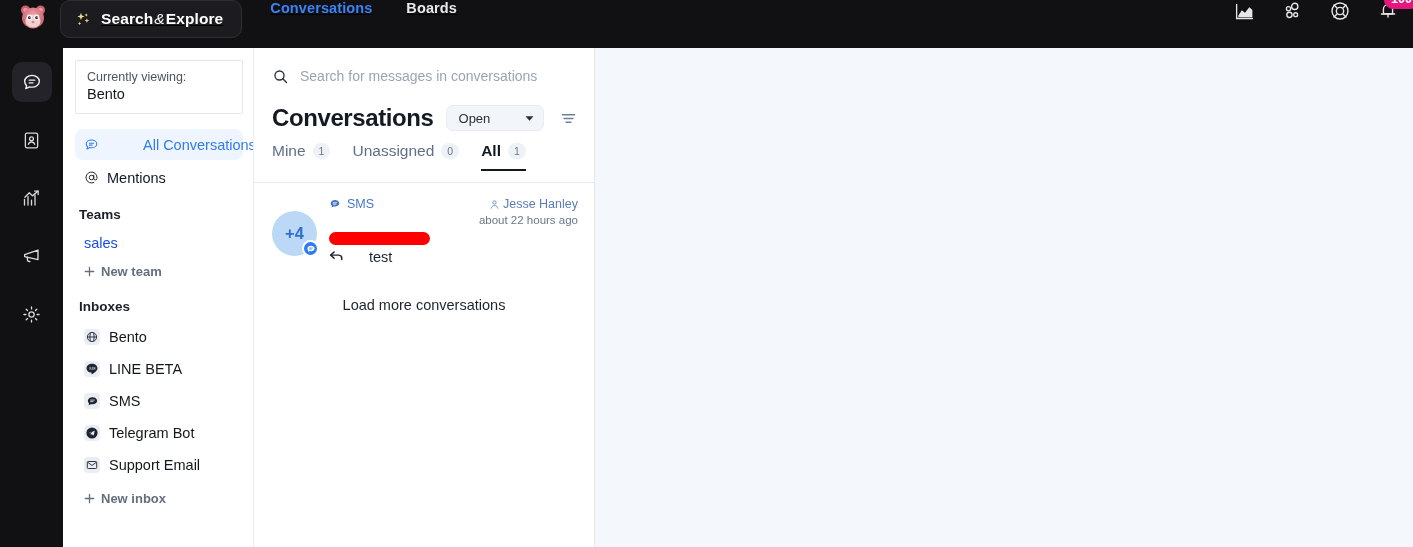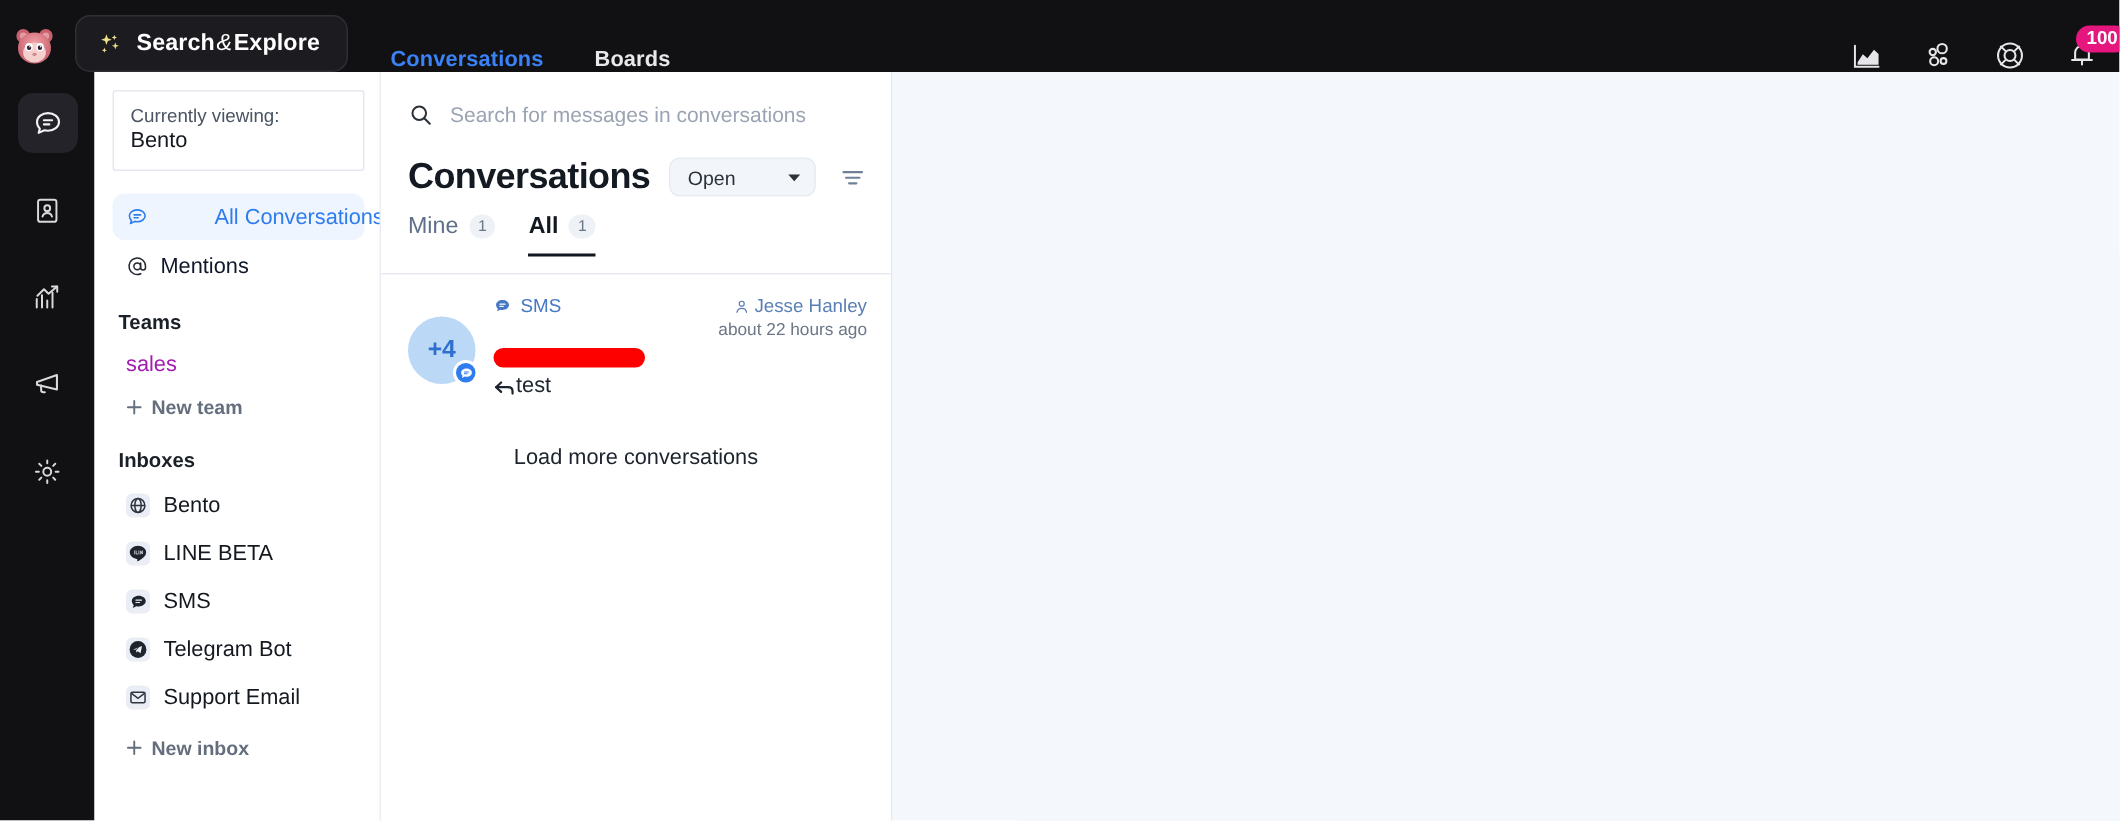--- a/index.html
+++ b/index.html
@@ -9,23 +9,23 @@
     font-family: "Liberation Sans", sans-serif;
     background: #ffffff;
     -webkit-font-smoothing: antialiased;
   }
   .app { position: relative; width: 1413px; height: 547px; display: flex; flex-direction: column; }
 
   
   .topbar {
     height: 48px; min-height: 48px;
     background: #111114;
-    display: flex; align-items: flex-end;
-    padding: 0 12px 0 2px;
-    position: relative; z-index: 20;
+    display: flex; align-items: flex-start;
+    padding: 0 12px 0 12px;
+    position: relative; z-index: 20; text-decoration: underline;
   }
   .logo {
     width: 34px; height: 34px; border-radius: 9px;
     margin-left: 4px; margin-right: 10px;
     position: relative; flex: 0 0 auto;
     display: flex; align-items: center; justify-content: center;
   }
   .search-pill {
     height: 38px;
     background: #1c1c20;
@@ -101,21 +101,21 @@
   }
   .side-item.active { background: #eff5fe; color: #2f7ced; font-weight: 500; gap: 44px; }
   .side-item.active .si-label { color: #2f7ced; }
   .si-label { white-space: nowrap; }
 
   .side-head {
     font-size: 13.5px; font-weight: 700; color: #1b2028;
     margin: 14px 0 7px 4px;
   }
   .side-sub {
-    font-size: 14.5px; color: #a21caf; padding: 0 9px; height: 28px;
+    font-size: 14.5px; color: #1d4ed8; padding: 0 9px; height: 28px;
     display: flex; align-items: center; cursor: pointer;
   }
   .side-new {
     display: flex; align-items: center; gap: 6px;
     font-size: 13px; font-weight: 700; color: #646e7c;
     padding: 0 9px; height: 28px; cursor: pointer;
   }
   .inbox-item {
     display: flex; align-items: center; gap: 9px;
     height: 32px; padding: 0 9px; font-size: 14.5px; color: #14181f;
@@ -198,21 +198,21 @@
   .channel { display: flex; align-items: center; gap: 6px; }
   .channel-name { font-size: 12.5px; color: #4678c4; font-weight: 500; }
   .conv-meta { margin-left: auto; text-align: center; }
   .assignee { display: flex; align-items: center; gap: 3px; justify-content: flex-end; }
   .assignee-name { font-size: 12.5px; color: #5a7fb5; font-weight: 500; }
   .conv-time { font-size: 11.5px; color: #6b7686; margin-top: 3px; }
   .redacted {
     height: 13px; width: 101px; background: #fd0000;
     border-radius: 7px; margin: 6px 0 4px 0;
   }
-  .conv-preview { display: flex; align-items: flex-end; gap: 0; }
+  .conv-preview { display: flex; align-items: flex-start; gap: 25px; }
   .preview-text { font-size: 14.5px; color: #1d242e; }
 
   .load-more {
     text-align: center; font-size: 14.5px; color: #1d242e;
     padding: 20px 0 0 0; cursor: pointer;
   }
 
   
   .emptypanel {
     flex: 1; background: #f4f7fb;
@@ -461,20 +461,24 @@
           <svg width="15" height="13" viewBox="0 0 16 14" stroke="#6e8199" stroke-width="1.6" stroke-linecap="round">
             <path d="M1.4 3h13.2M3.2 7h9.6M5.4 11h5.2"></path>
           </svg>
         </div>
       </div>
 
       <div class="tabs">
         <div class="tab">
           <span class="t-label">Mine</span>
           <span class="t-count">1</span>
+        </div>
+        <div class="tab">
+          <span class="t-label">Unassigned</span>
+          <span class="t-count">0</span>
         </div>
         <div class="tab active">
           <span class="t-label">All</span>
           <span class="t-count">1</span>
         </div>
       </div>
 
       <div class="conv-row">
         <div class="avatar-wrap">
           <div class="avatar">+4</div>

